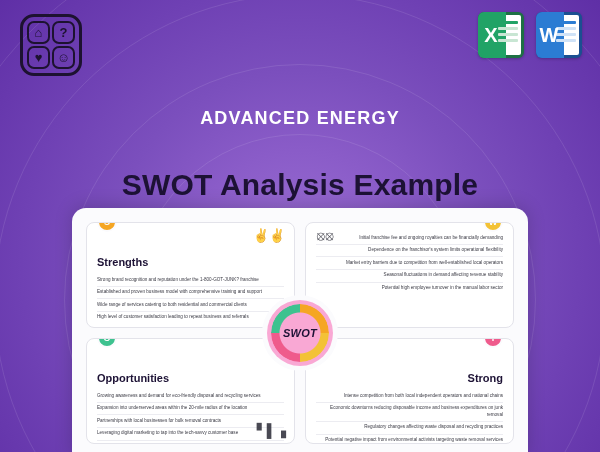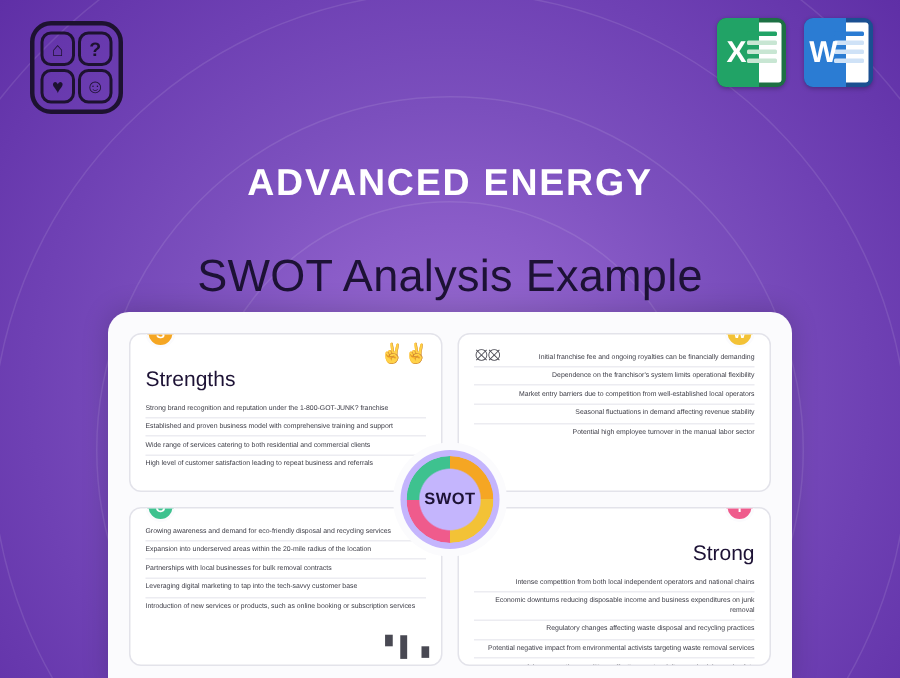--- a/index.html
+++ b/index.html
@@ -122,33 +122,33 @@
   .word .letterbg { position:absolute; left:0; top:0; width:28px; height:100%; background:#2b7cd3; z-index:2;}
 
   
   .title-main {
     position: absolute;
     top: 108px;
     left: 0;
     right: 0;
     text-align: center;
     color: #ffffff;
-    font-size: 25px;
+    font-size: 18px;
     font-weight: bold;
     letter-spacing: 1.2px;
   }
   .title-sub {
     position: absolute;
     top: 168px;
     left: 0;
     right: 0;
     text-align: center;
     color: #1d1235;
     font-size: 30px;
-    font-weight: normal;
+    font-weight: bold;
     letter-spacing: 0.2px;
   }
 
   
   .slide {
     position: absolute;
     left: 72px;
     top: 208px;
     width: 456px;
     height: 250px;
@@ -170,24 +170,24 @@
   .quad {
     background: #ffffff;
     border: 1px solid #e3e3ea;
     border-radius: 8px;
     padding: 9px 10px 6px 10px;
     box-sizing: border-box;
     position: relative;
     overflow: hidden;
   }
   .quad h3 {
-    margin: 12px 0 6px 0;
-    font-size: 14px;
+    margin: 24px 0 6px 0;
+    font-size: 11px;
     color: #1d1235;
-    font-weight: normal;
+    font-weight: bold;
   }
   .quad.right h3 { text-align: right; }
   .quad ul {
     margin: 0;
     padding: 0;
     list-style: none;
   }
   .quad li {
     font-size: 4.6px;
     line-height: 1.45;
@@ -234,26 +234,27 @@
 
   
   .wheel {
     position: absolute;
     left: 50%;
     top: 50%;
     transform: translate(-50%, -50%);
     width: 66px;
     height: 66px;
     border-radius: 50%;
-    background: #c4b5fd;
+    background: #f9a8d4;
     box-shadow: 0 0 0 5px #fbfbfd;
     z-index: 5;
     display: flex;
     align-items: center;
     justify-content: center;
+    font-style: italic;
   }
   .wheel .ring-seg {
     position: absolute;
     inset: 4px;
     border-radius: 50%;
     background:
       conic-gradient(#f5a623 0deg 90deg, #f3c236 90deg 180deg, #ef5b8c 180deg 270deg, #3ec28f 270deg 360deg);
     -webkit-mask: radial-gradient(circle, transparent 0 20px, #000 21px);
             mask: radial-gradient(circle, transparent 0 20px, #000 21px);
   }
@@ -333,20 +334,21 @@
           <li>Initial franchise fee and ongoing royalties can be financially demanding</li>
           <li>Dependence on the franchisor's system limits operational flexibility</li>
           <li>Market entry barriers due to competition from well-established local operators</li>
           <li>Seasonal fluctuations in demand affecting revenue stability</li>
           <li>Potential high employee turnover in the manual labor sector</li>
         </ul>
       </div>
 
       <div class="quad left">
         <div class="badge left o">O</div>
+        <h3>Opportunities</h3>
         <ul>
           <li>Growing awareness and demand for eco-friendly disposal and recycling services</li>
           <li>Expansion into underserved areas within the 20-mile radius of the location</li>
           <li>Partnerships with local businesses for bulk removal contracts</li>
           <li>Leveraging digital marketing to tap into the tech-savvy customer base</li>
           <li>Introduction of new services or products, such as online booking or subscription services</li>
         </ul>
         <div class="quad-icon ic-br">▘▌▗</div>
       </div>
 

